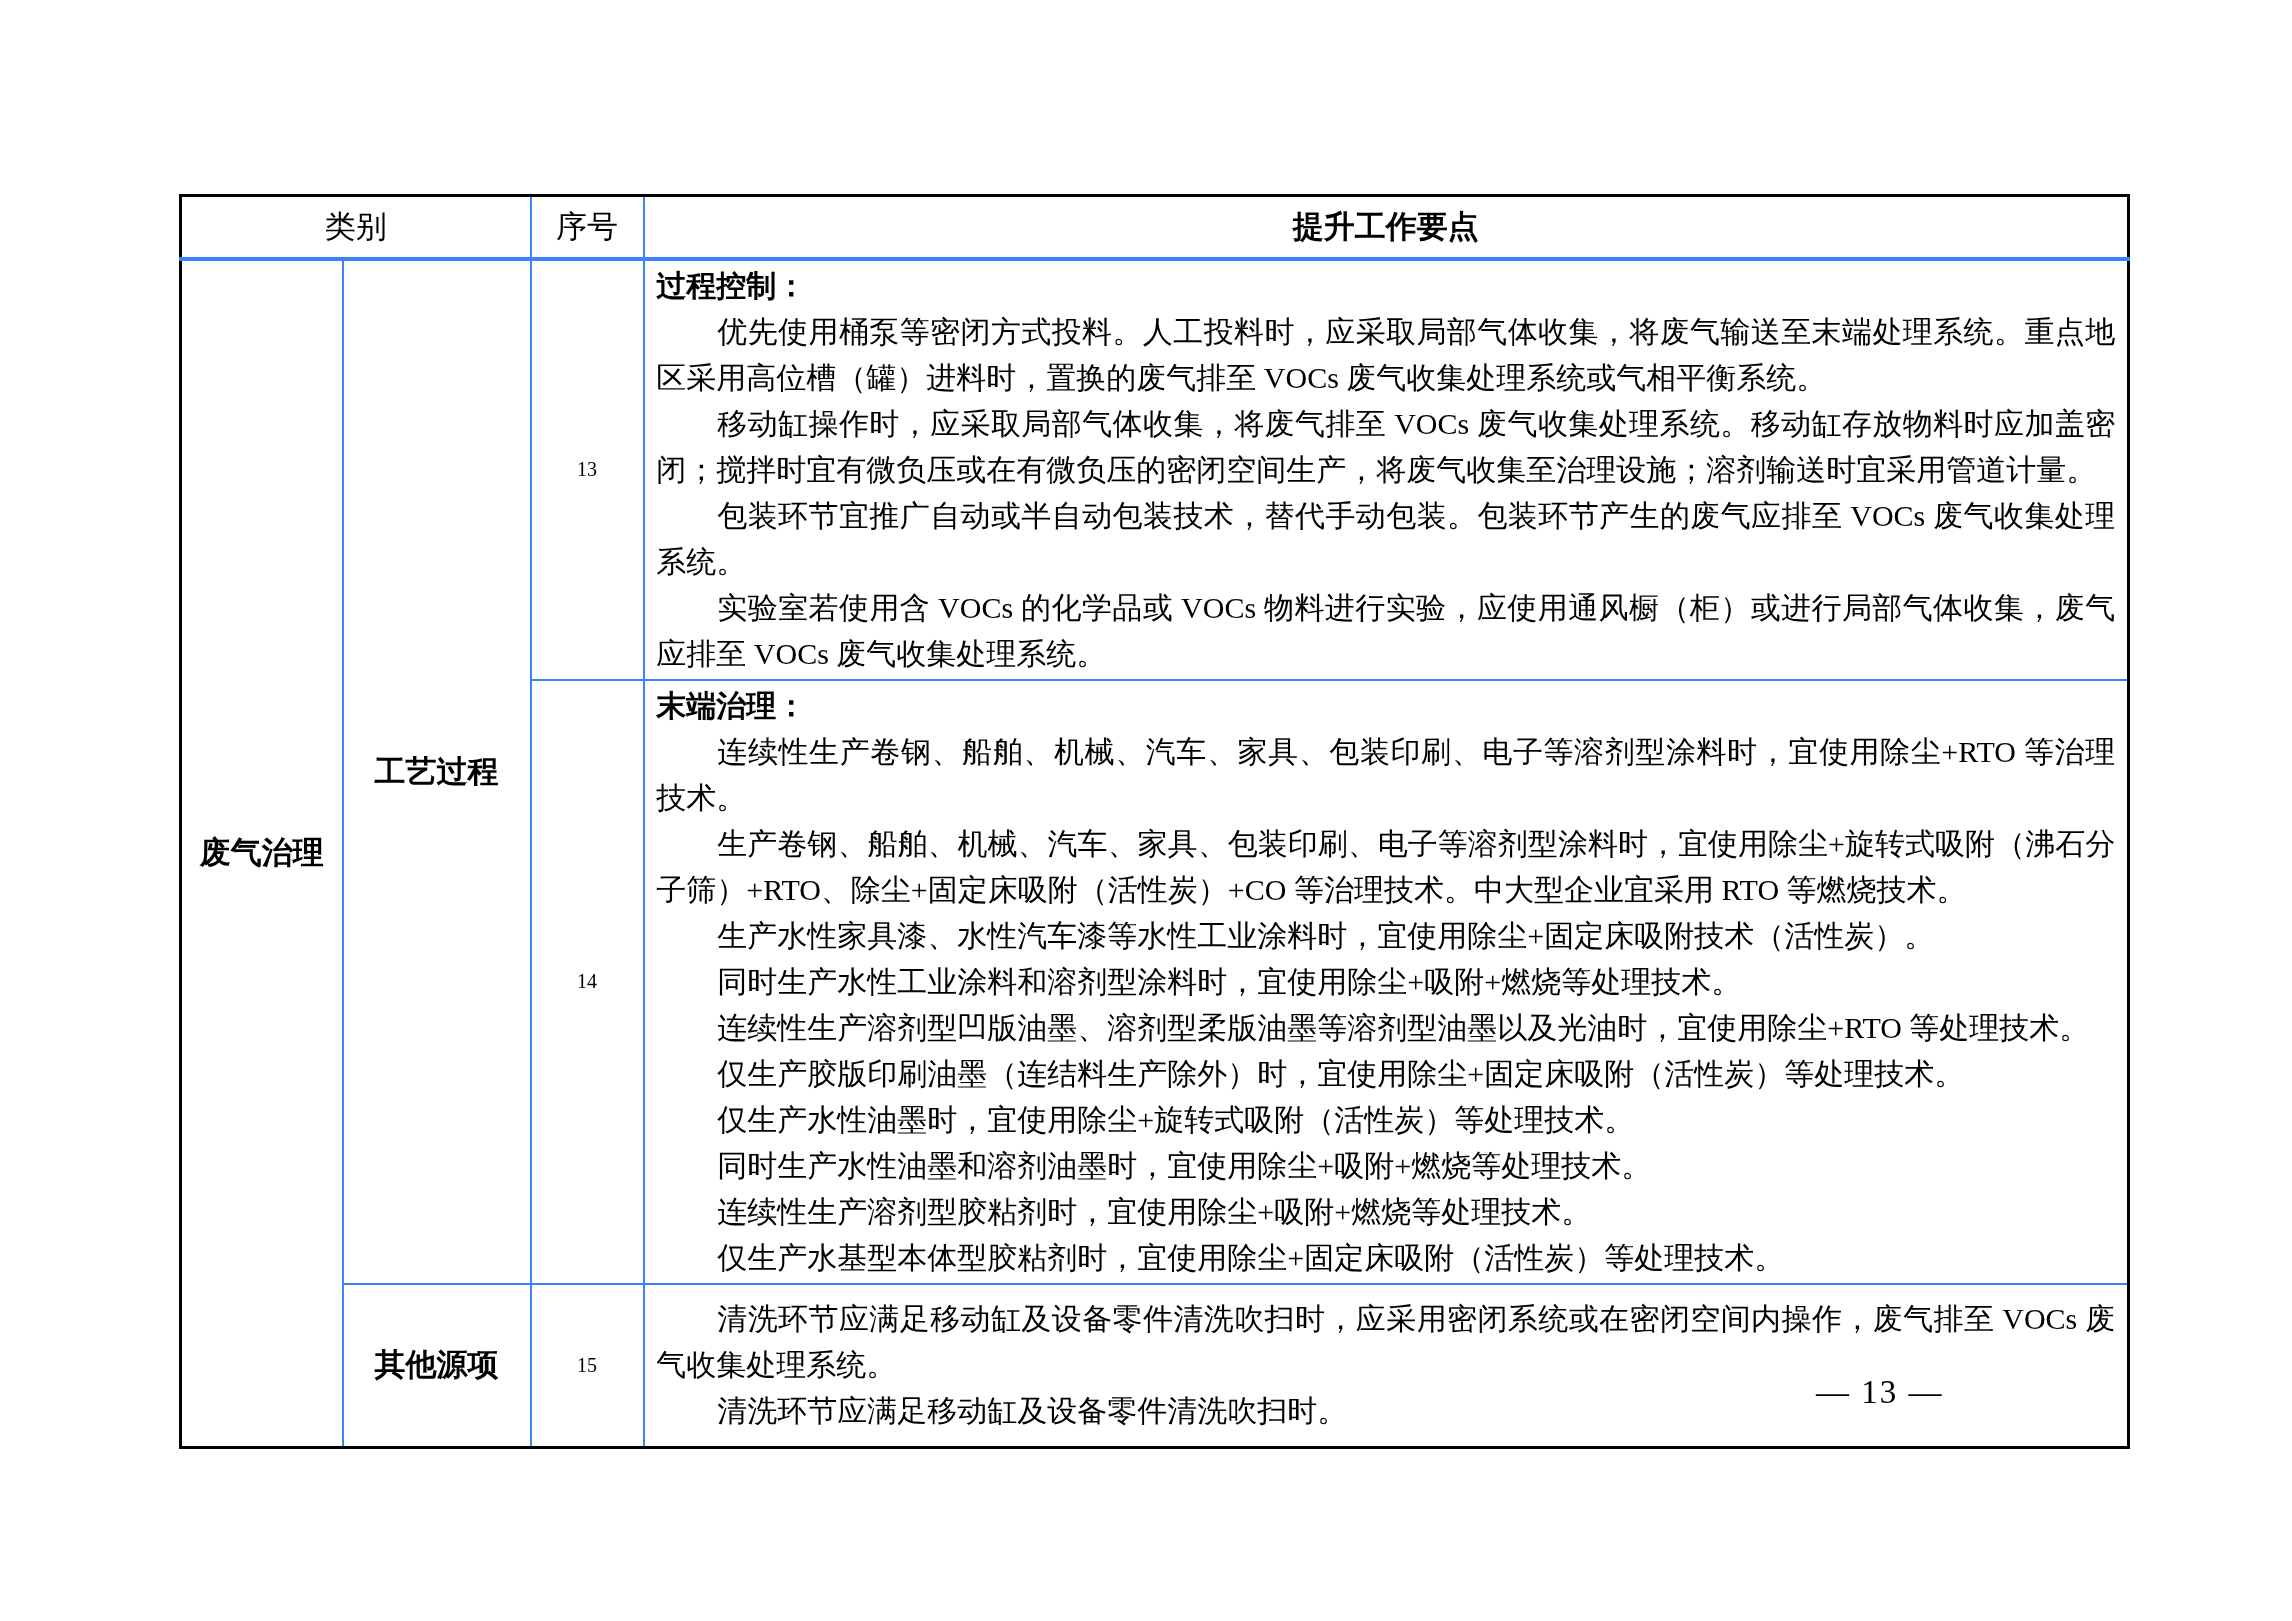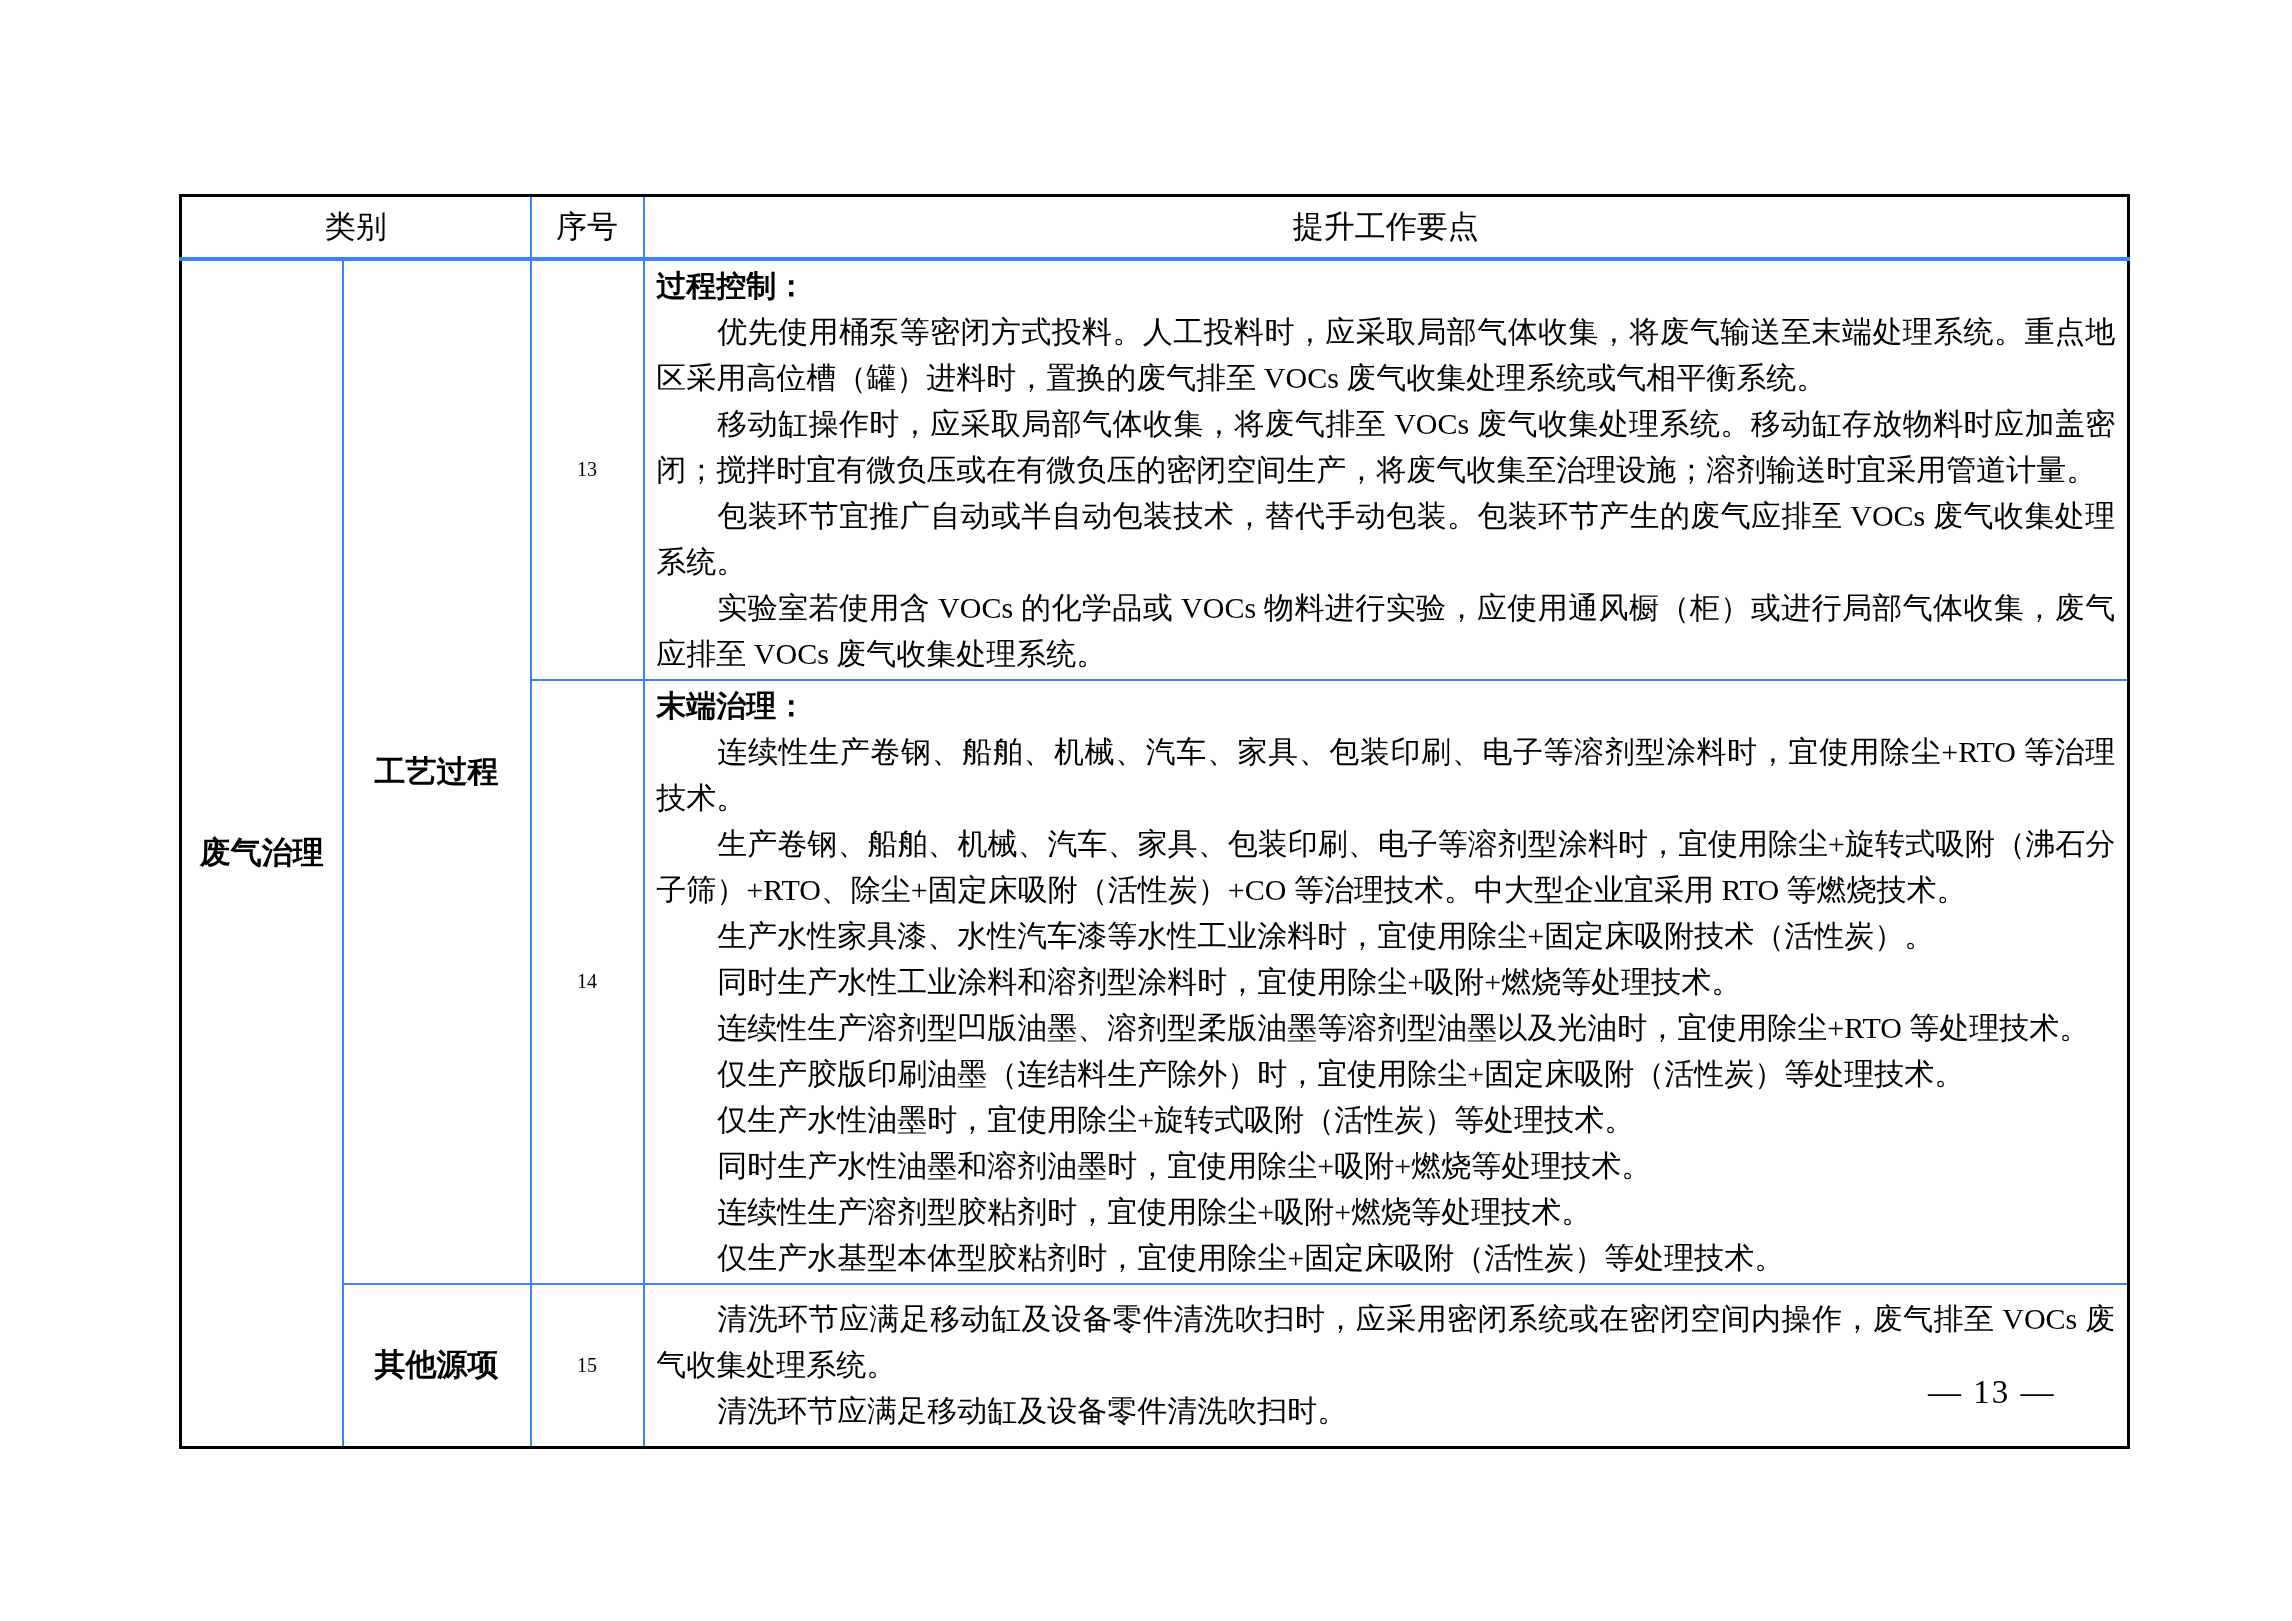--- a/index.html
+++ b/index.html
@@ -29,21 +29,21 @@
   tr.r-15    { height:164px; }
   .doc-table th {
     font-weight:normal;
     font-size:31px;
     text-align:center;
     vertical-align:middle;
     border-bottom-width:4.9px;
   }
   th.points-head {
     font-family:"Liberation Sans","DejaVu Sans",sans-serif;
-    font-weight:normal;
+    font-weight:bold;
   }
   td.cat-cell {
     text-align:center;
     vertical-align:middle;
     font-size:31px;
     font-weight:bold;
   }
   td.serial-cell {
     text-align:center;
     vertical-align:middle;
@@ -58,21 +58,21 @@
     margin-top:36px;
   }
   .content-cell p { margin:0; text-indent:61px; }
   .content-cell p.heading {
     text-indent:0;
     font-weight:bold;
     font-family:"Liberation Sans","DejaVu Sans",sans-serif;
   }
   .pageno {
     position:absolute;
-    left:1928px; top:1374px;
+    left:1816px; top:1374px;
     font-size:33px;
     letter-spacing:2px;
     white-space:nowrap;
   }
 </style>
 </head>
 <body>
 
 <div class="page">
 

